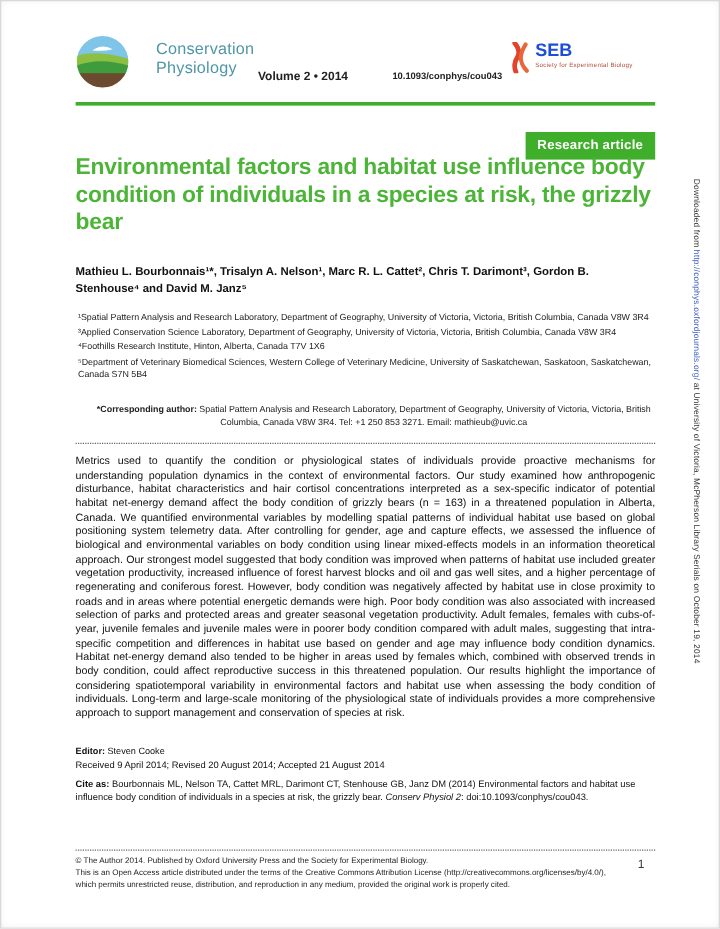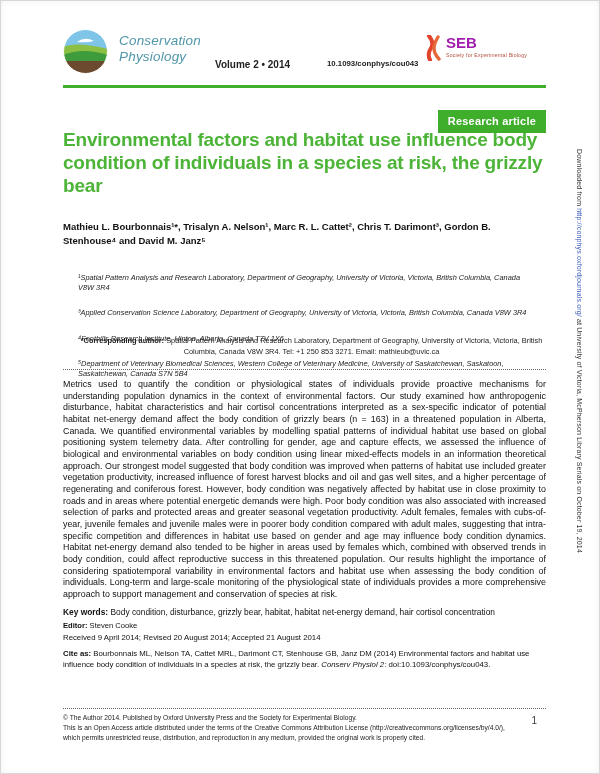--- a/index.html
+++ b/index.html
@@ -5,40 +5,40 @@
   html,body{margin:0;padding:0;background:#e9e9e9;}
   .page{
     position:relative;width:600px;height:774px;background:#ffffff;
     font-family:"Liberation Sans", sans-serif;color:#1a1a1a;
     border:1px solid #d8d8d8;box-sizing:border-box;overflow:hidden;
     box-shadow:inset 0 0 6px rgba(0,0,0,0.06);
   }
   
   .header{position:absolute;left:62px;right:53px;top:26px;height:58px;}
   .logo-circle{position:absolute;left:0;top:2px;width:45px;height:45px;}
-  .journal-name{position:absolute;left:56px;top:6px;color:#4f96a8;font-size:13.5px;line-height:1.18;font-weight:500;letter-spacing:0.2px;font-style:italic;}
+  .journal-name{position:absolute;left:67px;top:6px;color:#4f96a8;font-size:13.5px;line-height:1.18;font-weight:500;letter-spacing:0.2px;}
   .volume{position:absolute;left:152px;top:32px;font-size:10px;color:#222;font-weight:600;}
   .doi{position:absolute;left:264px;top:32px;font-size:7.8px;color:#222;font-weight:600;}
   .seb{position:absolute;right:0;top:8px;width:120px;}
   .seb-row{display:flex;align-items:flex-start;}
   .seb-x{width:16px;height:26px;margin-right:4px;}
-  .seb-acronym{font-size:15px;font-weight:bold;color:#a21caf;line-height:1;}
+  .seb-acronym{font-size:15px;font-weight:bold;color:#1d4ed8;line-height:1;}
   .seb-tagline{font-size:5.2px;color:#b0503c;margin-top:2px;letter-spacing:0.2px;}
   
   .rule-green{position:absolute;left:62px;right:53px;top:84px;height:3px;background:#3fae2b;}
   .badge{
     position:absolute;right:53px;top:87px;background:#3fae2b;color:#fff;
     font-size:11px;font-weight:bold;padding:5px 10px 6px 10px;letter-spacing:0.2px;margin-top:22px;
   }
   
   .title{position:absolute;left:62px;right:53px;top:127px;color:#4cb437;font-weight:bold;font-size:19px;line-height:1.22;letter-spacing:-0.2px;}
   .authors{position:absolute;left:62px;right:53px;top:219px;font-size:9.5px;font-weight:bold;line-height:1.5;color:#111;}
   
   .affils{position:absolute;left:62px;right:53px;top:257px;font-size:7.4px;line-height:1.38;color:#222;}
-  .affil{margin:15px;font-style:italic;}
+  .affil{margin:2px;}
   .corresponding{position:absolute;left:76px;right:53px;top:335px;font-size:7.4px;line-height:1.42;color:#222;text-align:center;}
   .bold{font-weight:bold;}
   .italic{font-style:italic;}
   
   .dotted{position:absolute;left:62px;right:53px;border-top:1px dotted #666;height:0;}
   .sep1{top:368px;}
   .sep2{top:707px;}
   
   .abstract{position:absolute;left:62px;right:53px;top:378px;font-size:8.9px;line-height:1.31;text-align:justify;color:#111;}
   .keywords{position:absolute;left:62px;right:53px;top:606px;font-size:8.4px;color:#111;}
@@ -114,23 +114,20 @@
   </div>
 
   <div class="corresponding">
     <span class="bold">*Corresponding author:</span><span> Spatial Pattern Analysis and Research Laboratory, Department of Geography, University of Victoria, Victoria, British Columbia, Canada V8W 3R4. Tel: +1 250 853 3271. Email: mathieub@uvic.ca</span>
   </div>
 
   <div class="dotted sep1"></div>
 
   <div class="abstract">Metrics used to quantify the condition or physiological states of individuals provide proactive mechanisms for understanding population dynamics in the context of environmental factors. Our study examined how anthropogenic disturbance, habitat characteristics and hair cortisol concentrations interpreted as a sex-specific indicator of potential habitat net-energy demand affect the body condition of grizzly bears (n = 163) in a threatened population in Alberta, Canada. We quantified environmental variables by modelling spatial patterns of individual habitat use based on global positioning system telemetry data. After controlling for gender, age and capture effects, we assessed the influence of biological and environmental variables on body condition using linear mixed-effects models in an information theoretical approach. Our strongest model suggested that body condition was improved when patterns of habitat use included greater vegetation productivity, increased influence of forest harvest blocks and oil and gas well sites, and a higher percentage of regenerating and coniferous forest. However, body condition was negatively affected by habitat use in close proximity to roads and in areas where potential energetic demands were high. Poor body condition was also associated with increased selection of parks and protected areas and greater seasonal vegetation productivity. Adult females, females with cubs-of-year, juvenile females and juvenile males were in poorer body condition compared with adult males, suggesting that intra-specific competition and differences in habitat use based on gender and age may influence body condition dynamics. Habitat net-energy demand also tended to be higher in areas used by females which, combined with observed trends in body condition, could affect reproductive success in this threatened population. Our results highlight the importance of considering spatiotemporal variability in environmental factors and habitat use when assessing the body condition of individuals. Long-term and large-scale monitoring of the physiological state of individuals provides a more comprehensive approach to support management and conservation of species at risk.</div>
 
-  <div class="keywords">
-    <span class="bold">Key words:</span><span> Body condition, disturbance, grizzly bear, habitat, habitat net-energy demand, hair cortisol concentration</span>
-  </div>
 
   <div class="editor">
     <span class="bold">Editor:</span><span> Steven Cooke</span>
   </div>
 
   <div class="dates">Received 9 April 2014; Revised 20 August 2014; Accepted 21 August 2014</div>
 
   <div class="citation">
     <span class="bold">Cite as:</span><span> Bourbonnais ML, Nelson TA, Cattet MRL, Darimont CT, Stenhouse GB, Janz DM (2014) Environmental factors and habitat use influence body condition of individuals in a species at risk, the grizzly bear. </span><span class="italic">Conserv Physiol 2</span><span>: doi:10.1093/conphys/cou043.</span>
   </div>

